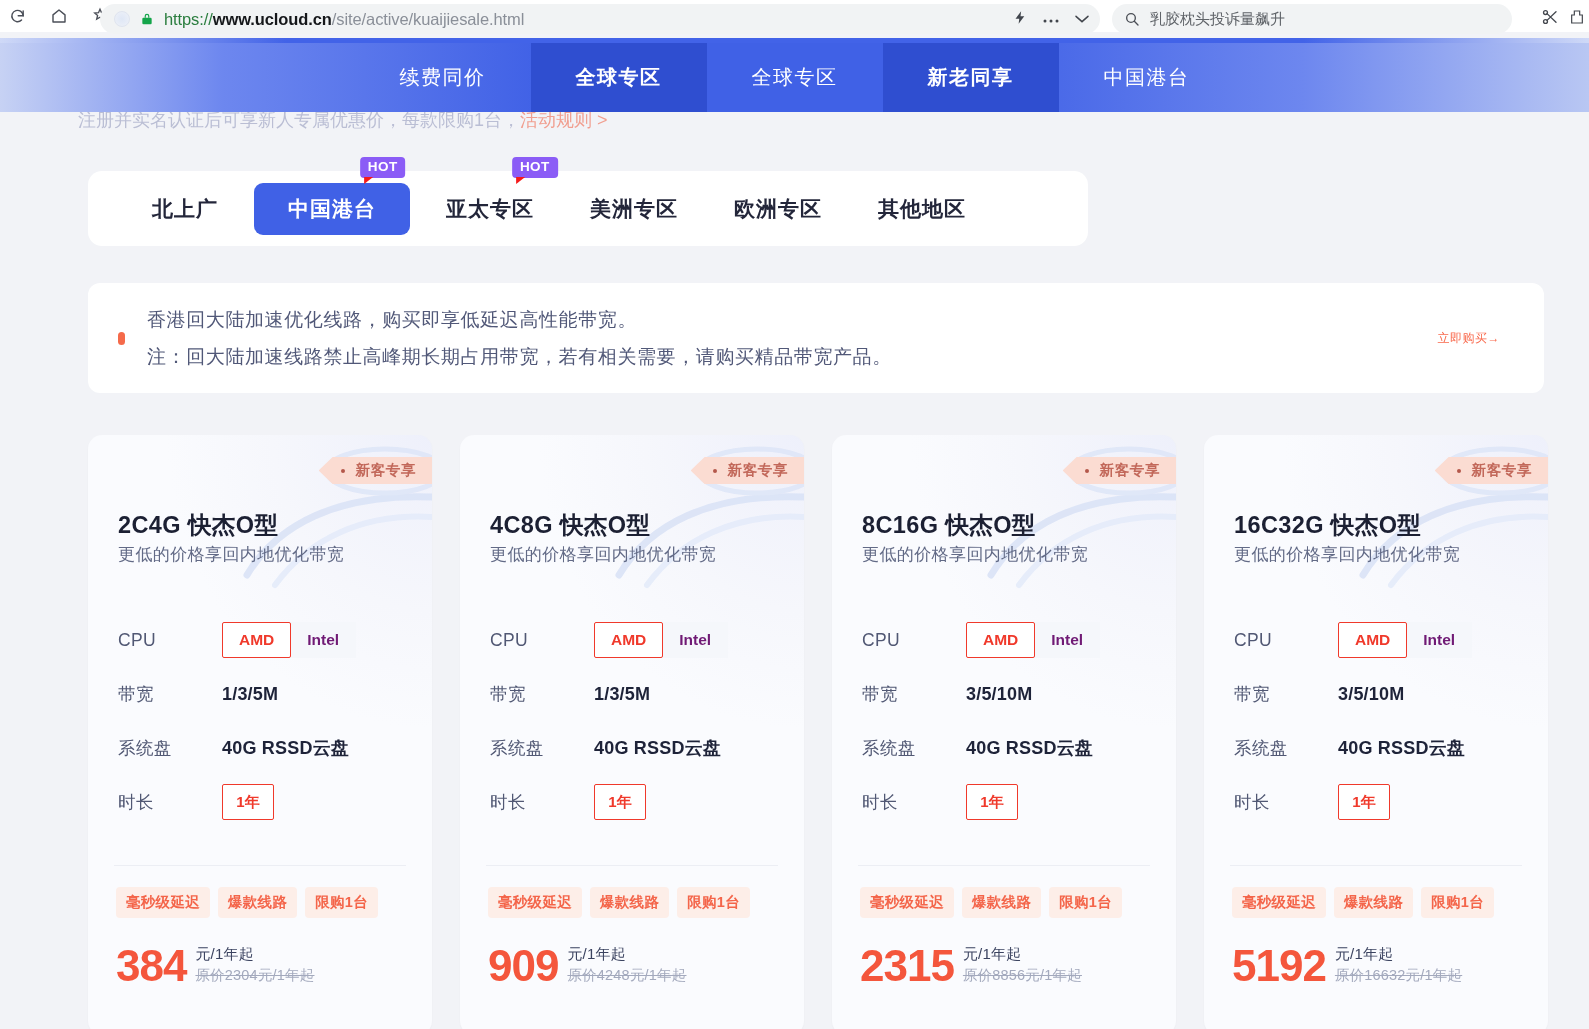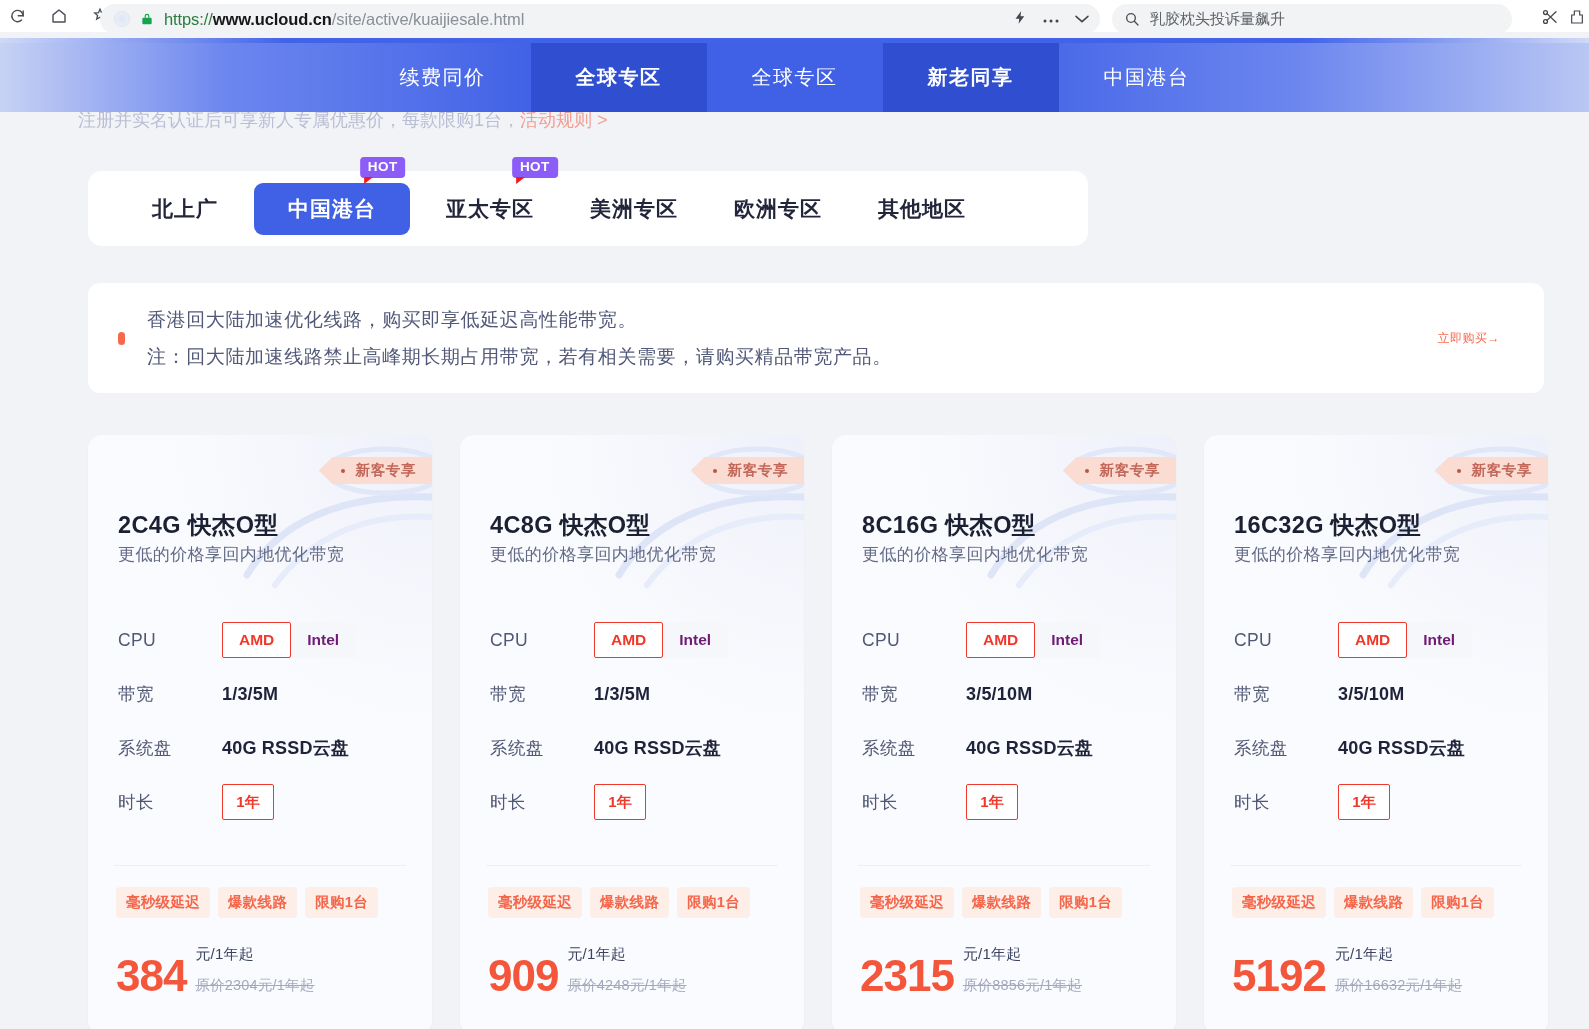--- a/index.html
+++ b/index.html
@@ -346,21 +346,21 @@
   .price-unit {
     font-size: 15px;
     color: #3b4360;
     letter-spacing: 0.2px;
   }
   .price-orig {
     font-size: 14.5px;
     color: #a3a9bd;
     text-decoration: line-through;
     letter-spacing: 0.2px;
-    margin-top: 12px;
+    margin-top: 2px;
   }
 </style>
 </head>
 <body>
 
 <div class="browser-bar">
 
   <div class="chrome-icons-left">
     <div class="chrome-ico">
       <svg width="17" height="17" viewBox="0 0 24 24" fill="none" stroke="currentColor" stroke-width="2" stroke-linecap="round">

